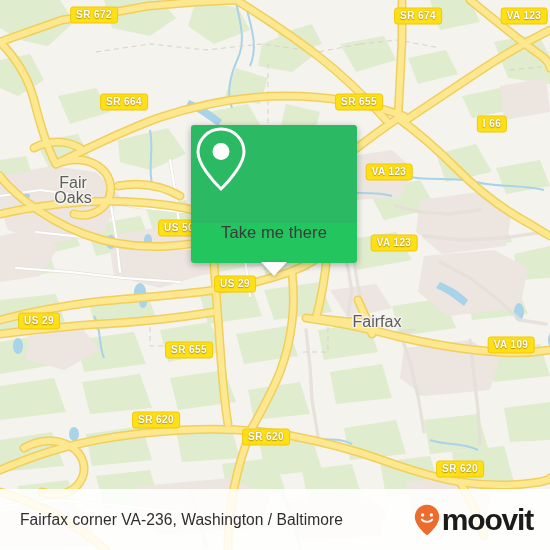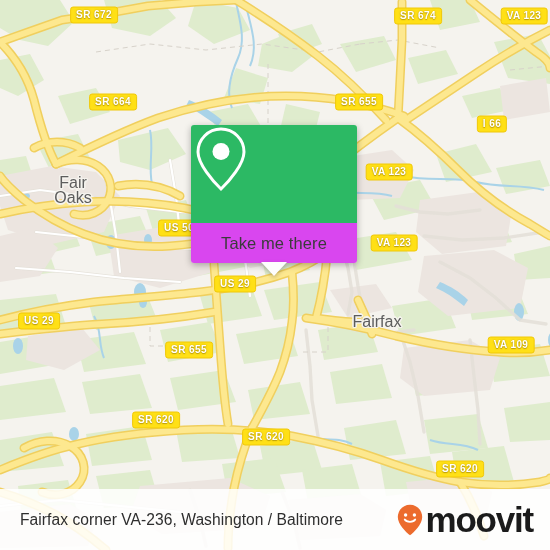--- a/index.html
+++ b/index.html
@@ -69,23 +69,23 @@
     z-index: 40;
   }
   .card-top {
     width: 100%; height: 98px;
     background: #2cb964;
     border-radius: 3px 3px 0 0;
     display: flex; align-items: center; justify-content: center;
   }
   .card-bottom {
     width: 100%; height: 40px;
-    background: #d946ef;
+    background: #22c55e;
     border-radius: 0 0 3px 3px;
-    display: flex; align-items: center; justify-content: center;
+    display: flex; align-items: flex-start; justify-content: center;
   }
   #take-me-there-label {
     color: #3b3b3b;
     font-size: 16.5px;
     letter-spacing: .1px;
   }
   #card-pointer {
     position: absolute;
     left: 50%; bottom: -13px;
     margin-left: -13px;
@@ -128,21 +128,21 @@
   }
   #moovit-logo {
     position: absolute;
     right: 17px; top: 50%;
     transform: translateY(-50%);
     display: flex;
     align-items: center;
   }
   #moovit-wordmark {
     color: #1b1b1b;
-    font-size: 35px;
+    font-size: 30px;
     font-weight: bold;
     letter-spacing: -1.2px;
     line-height: 31px;
     margin-left: 2px;
   }
 </style>
 </head>
 <body>
 
 <div id="app">
@@ -391,21 +391,21 @@
         <path d="M358,300 C364,312 368,322 372,334"></path>
         <path d="M460,482 C470,498 478,516 484,536"></path>
         <path d="M0,492 C20,498 40,506 58,516 C76,526 92,538 106,550"></path>
         <path d="M24,448 C38,440 56,438 70,446 C84,454 88,470 80,482 C72,494 56,498 42,492"></path>
       </g>
     </svg>
 
     <div class="shield" style="left:78px;top:15px">SR 672</div>
     <div class="shield" style="left:402px;top:16px">SR 674</div>
     <div class="shield" style="left:508px;top:16px">VA 123</div>
-    <div class="shield" style="left:97px;top:102px">SR 664</div>
+    <div class="shield" style="left:108px;top:102px">SR 664</div>
     <div class="shield" style="left:343px;top:102px">SR 655</div>
     <div class="shield" style="left:476px;top:124px">I 66</div>
     <div class="shield" style="left:163px;top:228px">US 50</div>
     <div class="shield" style="left:373px;top:172px">VA 123</div>
     <div class="shield" style="left:378px;top:243px">VA 123</div>
     <div class="shield" style="left:219px;top:284px">US 29</div>
     <div class="shield" style="left:23px;top:321px">US 29</div>
     <div class="shield" style="left:173px;top:350px">SR 655</div>
     <div class="shield" style="left:495px;top:345px">VA 109</div>
     <div class="shield" style="left:140px;top:420px">SR 620</div>

